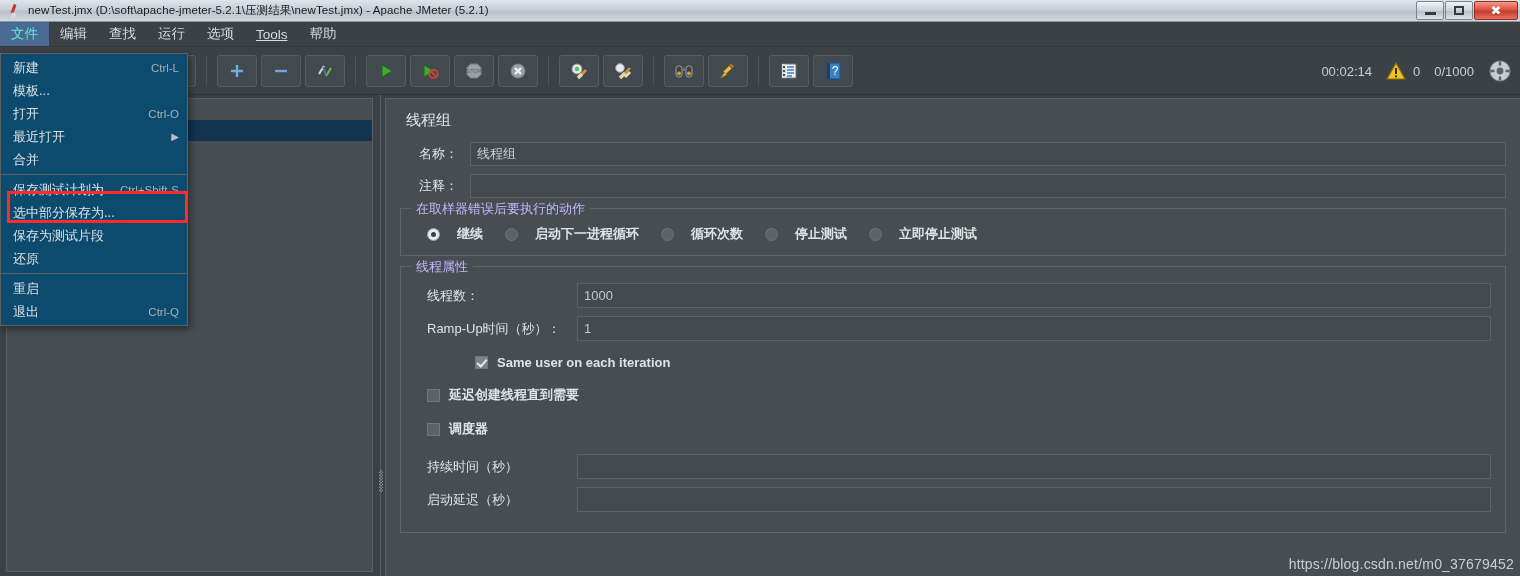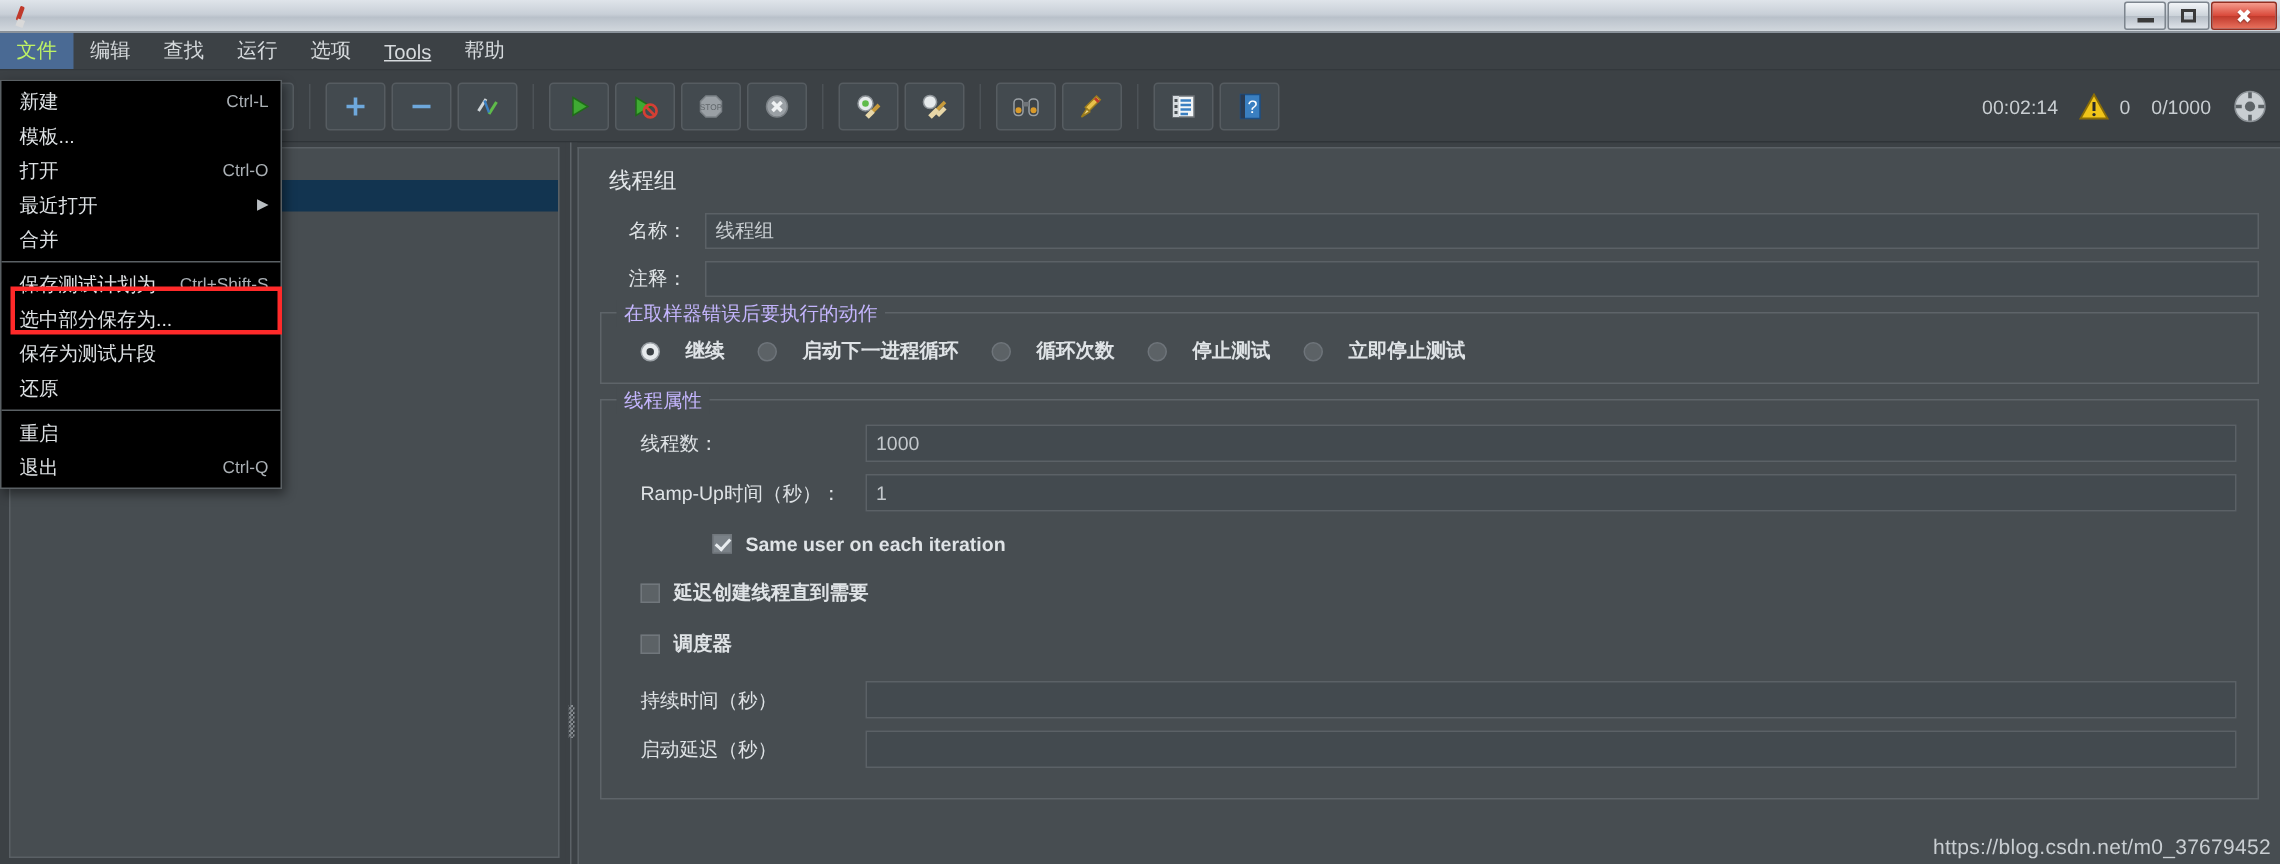--- a/index.html
+++ b/index.html
@@ -57,21 +57,21 @@
   
   .menubar {
     height: 25px; background: #3c4145;
     display: flex; align-items: stretch;
     border-bottom: 1px solid #33383c;
   }
   .menubar-item {
     padding: 0 11px; display: flex; align-items: center;
     font-size: 13.5px; color: #d6dadd; white-space: nowrap; cursor: default;
   }
-  .menubar-item.active { background: #4a6a94; color: #bef264; }
+  .menubar-item.active { background: #4a6a94; color: #5eead4; }
   .menubar-item .ul { text-decoration: underline; }
 
   
   .toolbar {
     height: 48px; background: #3c4145;
     display: flex; align-items: center;
     border-bottom: 1px solid #2f3438;
     position: relative;
   }
   .tb-group { display: flex; align-items: center; gap: 4px; padding: 0 7px; }
@@ -208,21 +208,21 @@
     border: solid #e8ecef; border-width: 0 2px 2px 0;
     transform: rotate(42deg);
   }
   .chk-row { display: flex; align-items: center; gap: 9px; margin: 0 0 16px 12px; }
   .chk-label { font-size: 13px; color: #dfe3e6; white-space: nowrap; font-weight: bold; }
   .chk-label.latin { font-weight: bold; }
 
   
   .menu-popup {
     position: absolute; left: 0; top: 53px;
-    width: 188px; background: #000000;
+    width: 188px; background: #0c4a6e;
     border: 1px solid #5a6064;
     z-index: 60;
     padding: 2px 0;
     box-shadow: 2px 3px 7px rgba(0,0,0,.45);
   }
   .menu-item {
     height: 23px; display: flex; align-items: center;
     padding: 0 8px 0 12px;
     font-size: 13px; color: #dde1e4; position: relative;
   }
@@ -244,20 +244,21 @@
     position: absolute; right: 6px; bottom: 4px;
     font-size: 14px; color: #c9ced2; z-index: 30;
     letter-spacing: .2px;
   }
 </style>
 </head>
 <body>
 
 <div class="titlebar">
   <div class="title-icon"></div>
+  <div class="title-text">newTest.jmx (D:\soft\apache-jmeter-5.2.1\压测结果\newTest.jmx) - Apache JMeter (5.2.1)</div>
   <div class="win-btns">
     <div class="win-btn">
       <div class="minbar"></div>
     </div>
     <div class="win-btn">
       <div class="maxsq"></div>
     </div>
     <div class="win-btn close">
       <span class="glyph">✖</span>
     </div>

